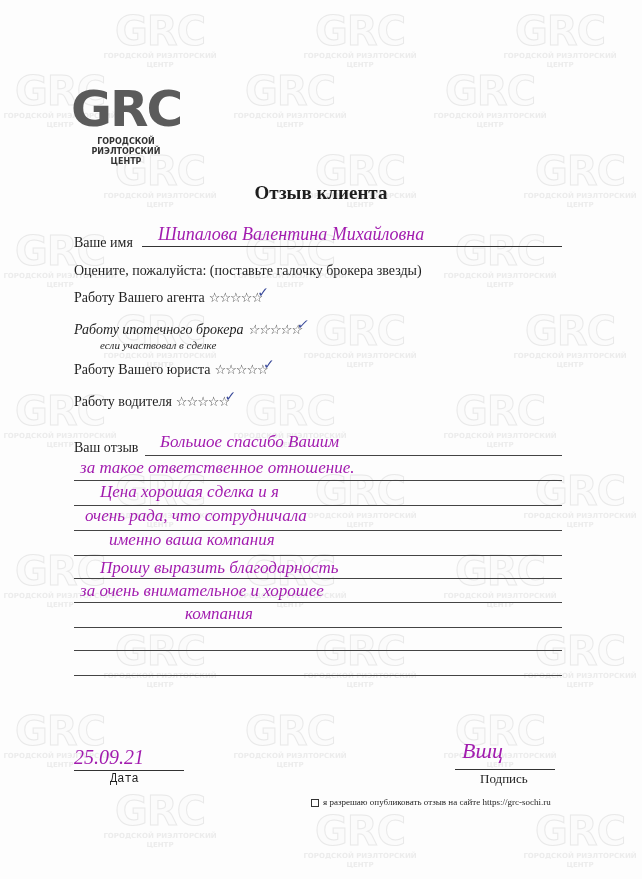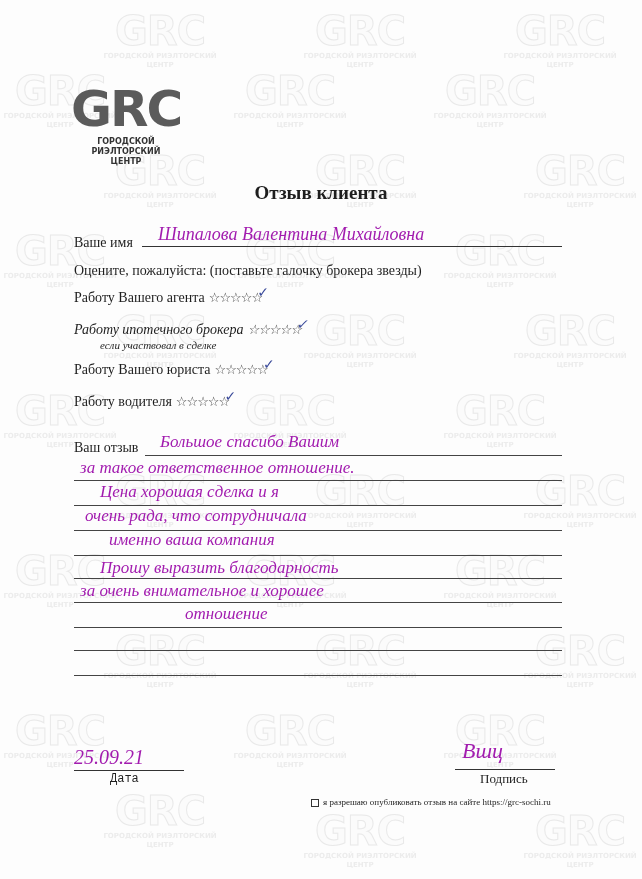--- a/index.html
+++ b/index.html
@@ -211,21 +211,21 @@
   <div class="rline" style="top:650px;"></div>
   <div class="rline" style="top:675px;"></div>
 
   <div class="rtext hand" style="left:160px; top:432px;">Большое спасибо Вашим</div>
   <div class="rtext hand" style="left:80px; top:458px;">за такое ответственное отношение.</div>
   <div class="rtext hand" style="left:100px; top:482px;text-align:right;">Цена хорошая сделка и я</div>
   <div class="rtext hand" style="left:85px; top:506px;">очень рада, что сотрудничала</div>
   <div class="rtext hand" style="left:85px; top:530px;margin-left:24px;">именно ваша компания</div>
   <div class="rtext hand" style="left:100px; top:558px;">Прошу выразить благодарность</div>
   <div class="rtext hand" style="left:80px; top:581px;">за очень внимательное и хорошее</div>
-  <div class="rtext hand" style="left:185px; top:604px;">отношение</div>
+  <div class="rtext hand" style="left:185px; top:604px;">компания</div>
 </div>
 
 <div class="date-value hand">25.09.21</div>
 <div class="date-line"></div>
 <div class="date-label">Дата</div>
 
 <div class="sig-value hand">Вшц</div>
 <div class="sig-line"></div>
 <div class="sig-label">Подпись</div>
 

